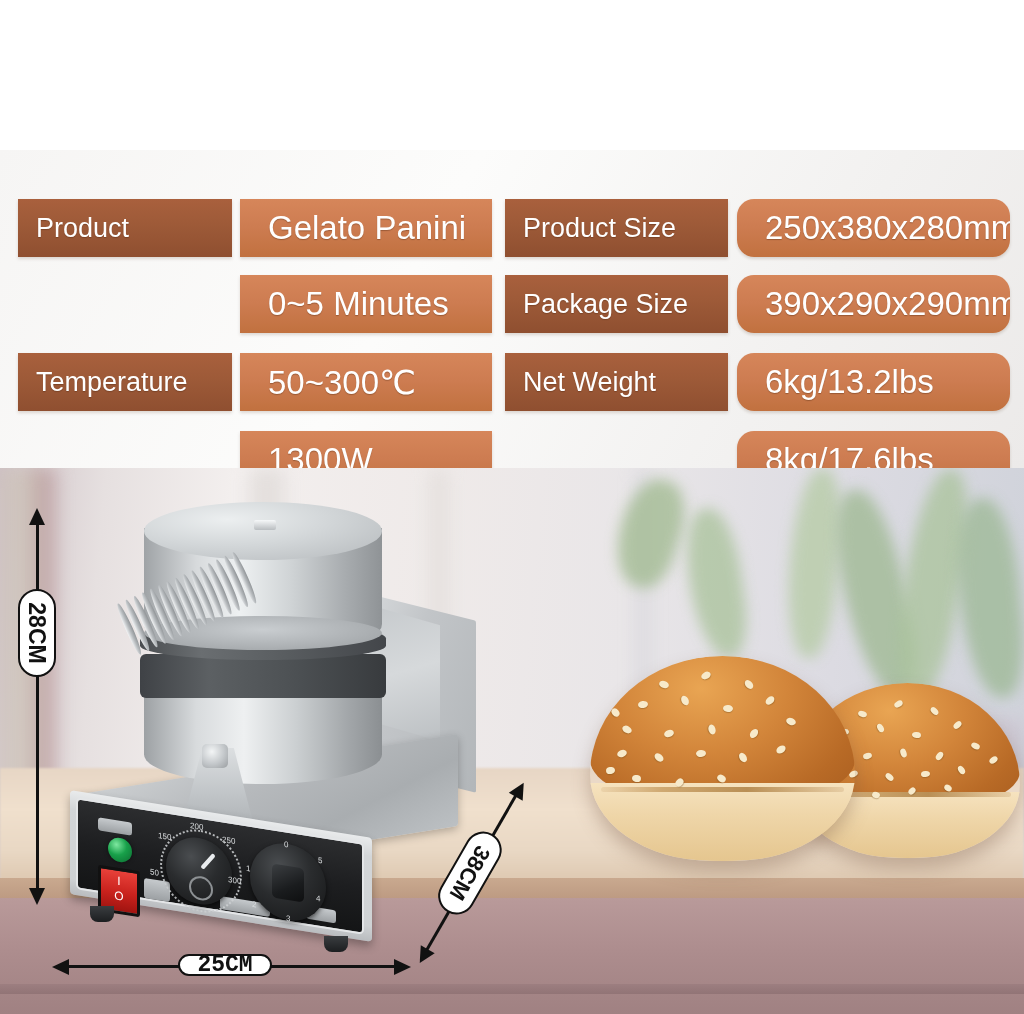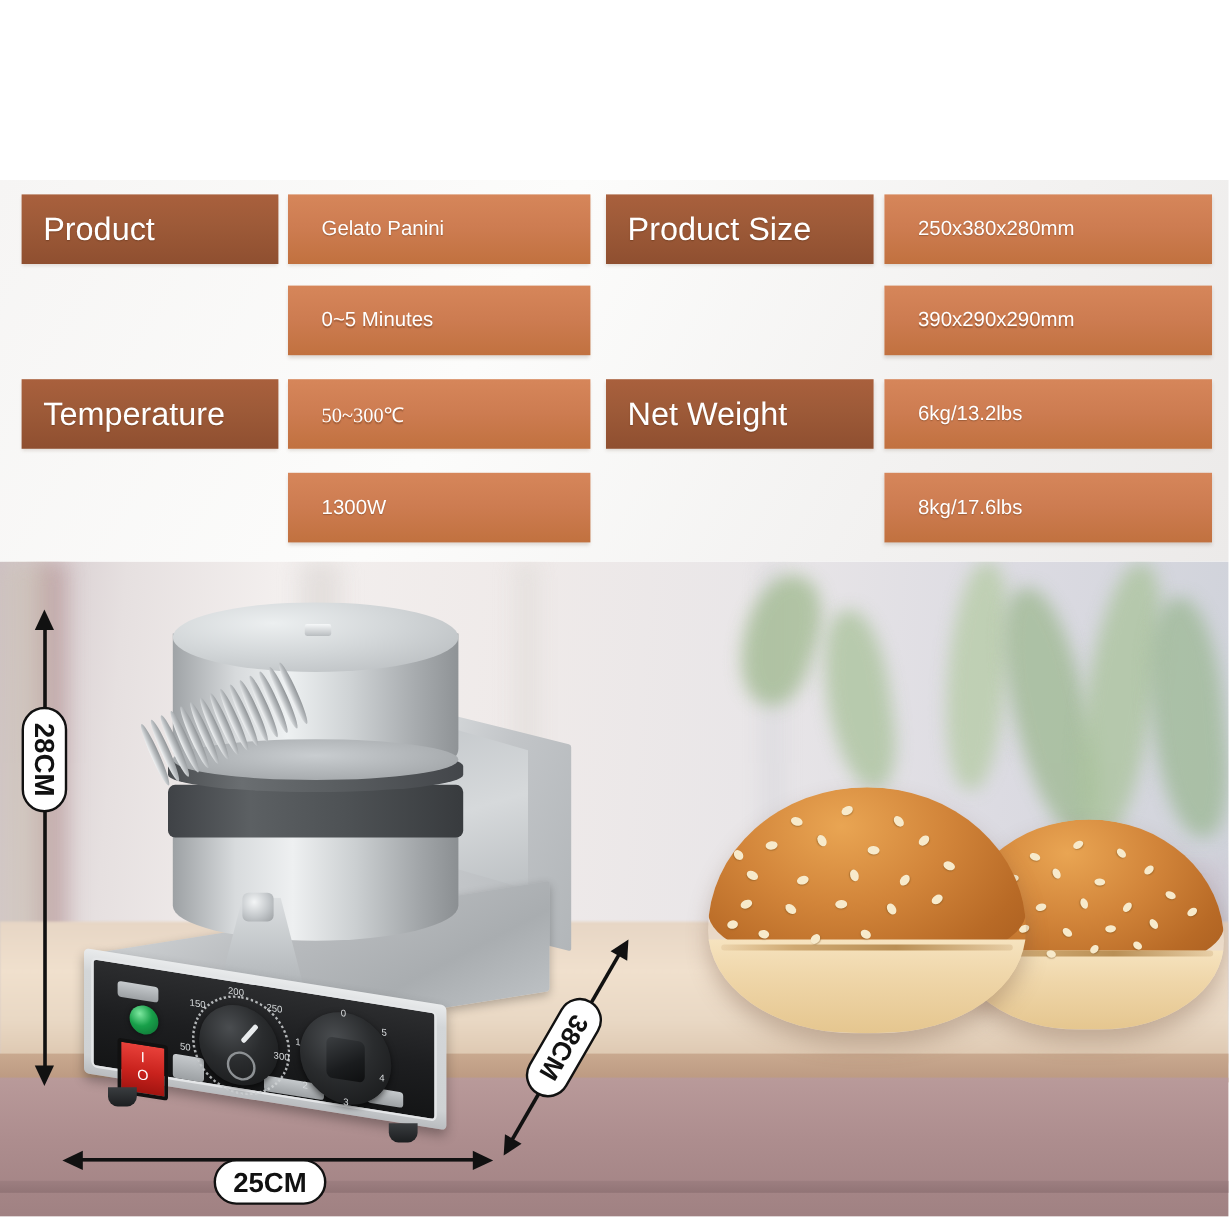--- a/index.html
+++ b/index.html
@@ -35,32 +35,33 @@
     background:linear-gradient(120deg,#f6f5f4 0%,#fcfcfb 40%,#f2f1f0 75%,#eceae9 100%);
   }
   .cell{
     position:absolute;
     display:flex;align-items:center;
     color:#ffffff;
     box-sizing:border-box;
     box-shadow:0 2px 3px rgba(90,60,40,.18);
     text-shadow:0 1px 1px rgba(70,35,15,.35);
     overflow:hidden;
+    margin-top:37px;
   }
   .cell.lbl{
     background:linear-gradient(180deg,#a9603d 0%,#9d5a38 45%,#8f4f30 100%);
     padding-left:18px;
     font-size:27px;
   }
   .cell.val{
     background:linear-gradient(180deg,#d6865a 0%,#cd7c51 48%,#c1713f 100%);
     padding-left:28px;
-    font-size:17px;
-  }
-  .cell.val.narrow{}
+    font-size:33px;
+  }
+  .cell.val.narrow{border-radius:17px;}
 
   
   .scene{
     position:absolute;left:0;top:468px;width:1024px;height:546px;
     overflow:hidden;
   }
   
   .bg-wall{
     position:absolute;left:0;top:0;width:1024px;height:430px;
     background:
@@ -273,27 +274,28 @@
 
 
   <div class="spec">
 
     <div class="cell lbl" style="left:18px;top:12px;width:214px;height:58px;">Product</div>
     <div class="cell val" style="left:240px;top:12px;width:252px;height:58px;">Gelato Panini</div>
 
     <div class="cell val" style="left:240px;top:88px;width:252px;height:58px;">0~5 Minutes</div>
 
     <div class="cell lbl" style="left:18px;top:166px;width:214px;height:58px;">Temperature</div>
-    <div class="cell val" style="left:240px;top:166px;width:252px;height:58px;font-family:Liberation Serif, serif;">50~300℃</div>
+    <div class="cell val" style="left:240px;top:166px;width:252px;height:58px;">50~300℃</div>
 
     <div class="cell val" style="left:240px;top:244px;width:252px;height:58px;">1300W</div>
 
     <div class="cell lbl" style="left:505px;top:12px;width:223px;height:58px;">Product Size</div>
     <div class="cell val narrow" style="left:737px;top:12px;width:273px;height:58px;">250x380x280mm</div>
 
+    <div class="cell lbl" style="left:505px;top:88px;width:223px;height:58px;">Package Size</div>
     <div class="cell val narrow" style="left:737px;top:88px;width:273px;height:58px;">390x290x290mm</div>
 
     <div class="cell lbl" style="left:505px;top:166px;width:223px;height:58px;">Net Weight</div>
     <div class="cell val narrow" style="left:737px;top:166px;width:273px;height:58px;">6kg/13.2lbs</div>
 
     <div class="cell val narrow" style="left:737px;top:244px;width:273px;height:58px;">8kg/17.6lbs</div>
   </div>
 
   <div class="scene">
 
@@ -447,21 +449,21 @@
     </div>
 
     <div class="arrow-line" style="left:36px;top:54px;width:2.5px;height:370px;"></div>
     <div class="arrow-head" style="left:29px;top:40px;border-left:8px solid transparent;border-right:8px solid transparent;border-bottom:17px solid #111;"></div>
     <div class="arrow-head" style="left:29px;top:420px;border-left:8px solid transparent;border-right:8px solid transparent;border-top:17px solid #111;"></div>
     <div class="dim-pill" style="left:-7px;top:146px;width:88px;height:38px;font-size:23px;transform:rotate(90deg);">28CM</div>
 
     <div class="arrow-line" style="left:68px;top:497px;width:330px;height:2.5px;"></div>
     <div class="arrow-head" style="left:52px;top:491px;border-top:8px solid transparent;border-bottom:8px solid transparent;border-right:17px solid #111;"></div>
     <div class="arrow-head" style="left:394px;top:491px;border-top:8px solid transparent;border-bottom:8px solid transparent;border-left:17px solid #111;"></div>
-    <div class="dim-pill" style="left:178px;top:498px;width:94px;height:38px;font-size:23px;">25CM</div>
+    <div class="dim-pill" style="left:178px;top:486px;width:94px;height:22px;font-size:23px;font-family:Liberation Mono, monospace;">25CM</div>
 
     <div class="diag-wrap" style="left:418px;top:494px;transform:rotate(-60deg);">
       <div class="arrow-line" style="left:14px;top:0px;width:182px;height:2.5px;"></div>
       <div class="arrow-head" style="left:0px;top:-6px;border-top:8px solid transparent;border-bottom:8px solid transparent;border-right:16px solid #111;"></div>
       <div class="arrow-head" style="left:192px;top:-6px;border-top:8px solid transparent;border-bottom:8px solid transparent;border-left:16px solid #111;"></div>
       <div class="dim-pill" style="left:58px;top:-18px;width:90px;height:37px;font-size:22px;transform:rotate(180deg);">38CM</div>
     </div>
 
   </div>
 </div>

